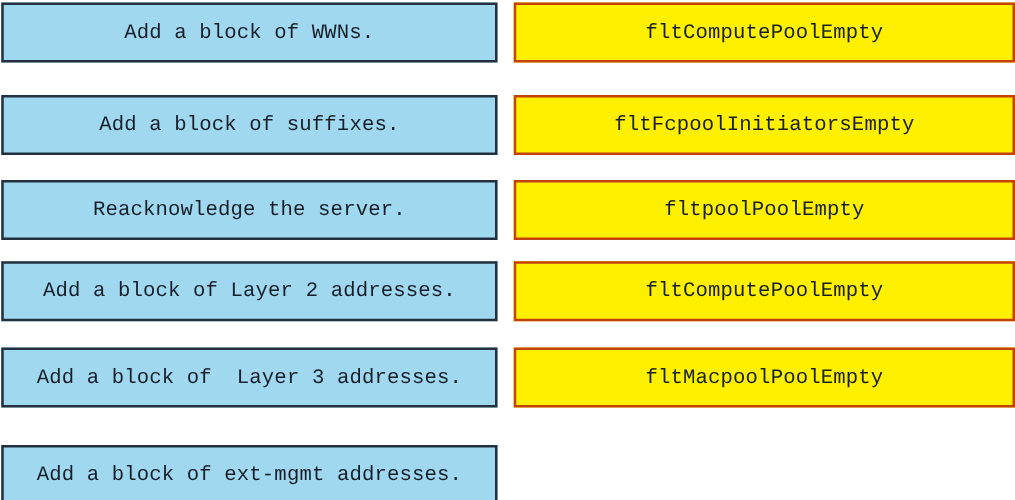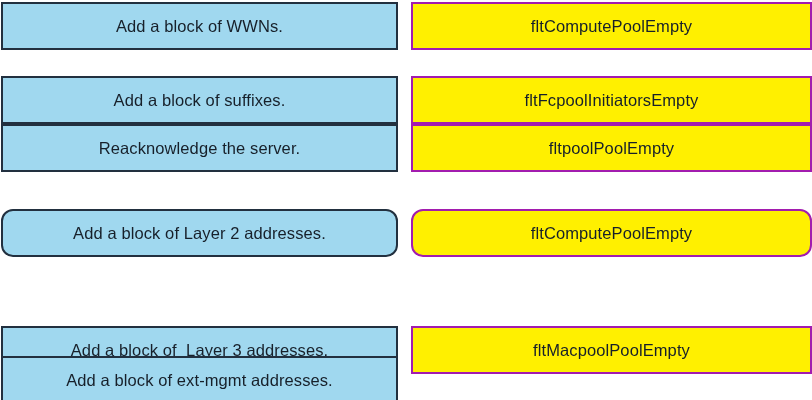--- a/index.html
+++ b/index.html
@@ -34,42 +34,43 @@
     position: absolute;
     box-sizing: border-box;
     display: flex;
     align-items: center;
     justify-content: center;
     white-space: pre;
     color: #17202a;
     font-size: 16.5px;
     line-height: 1;
     letter-spacing: 0.1px;
+    font-family: Liberation Mono, monospace;
   }
 
   .box-blue {
     left: 1px;
     width: 397px;
     background: #a0d8ef;
     border: 2px solid #22303f;
   }
 
   .box-yellow {
     left: 5px;
     width: 401px;
     background: #fff000;
-    border: 2px solid #a21caf;
+    border: 2px solid #c2410c;
   }
 
   
   .r1 { top: 2px;   height: 48px; }
   .r2 { top: 76px;  height: 48px; }
-  .r3 { top: 124px; height: 48px; }
-  .r4 { top: 209px; height: 48px; border-radius: 12px; }
-  .r5 { top: 278px; height: 48px; margin-top: 48px; }
+  .r3 { top: 144px; height: 48px; }
+  .r4 { top: 209px; height: 48px; }
+  .r5 { top: 278px; height: 48px; }
   .r6 { top: 356px; height: 48px; }
 
   
   .txt-narrow { font-size: 16.5px; }
   
   .txt-wide   { font-size: 16.5px; }
 </style>
 </head>
 <body>
 

